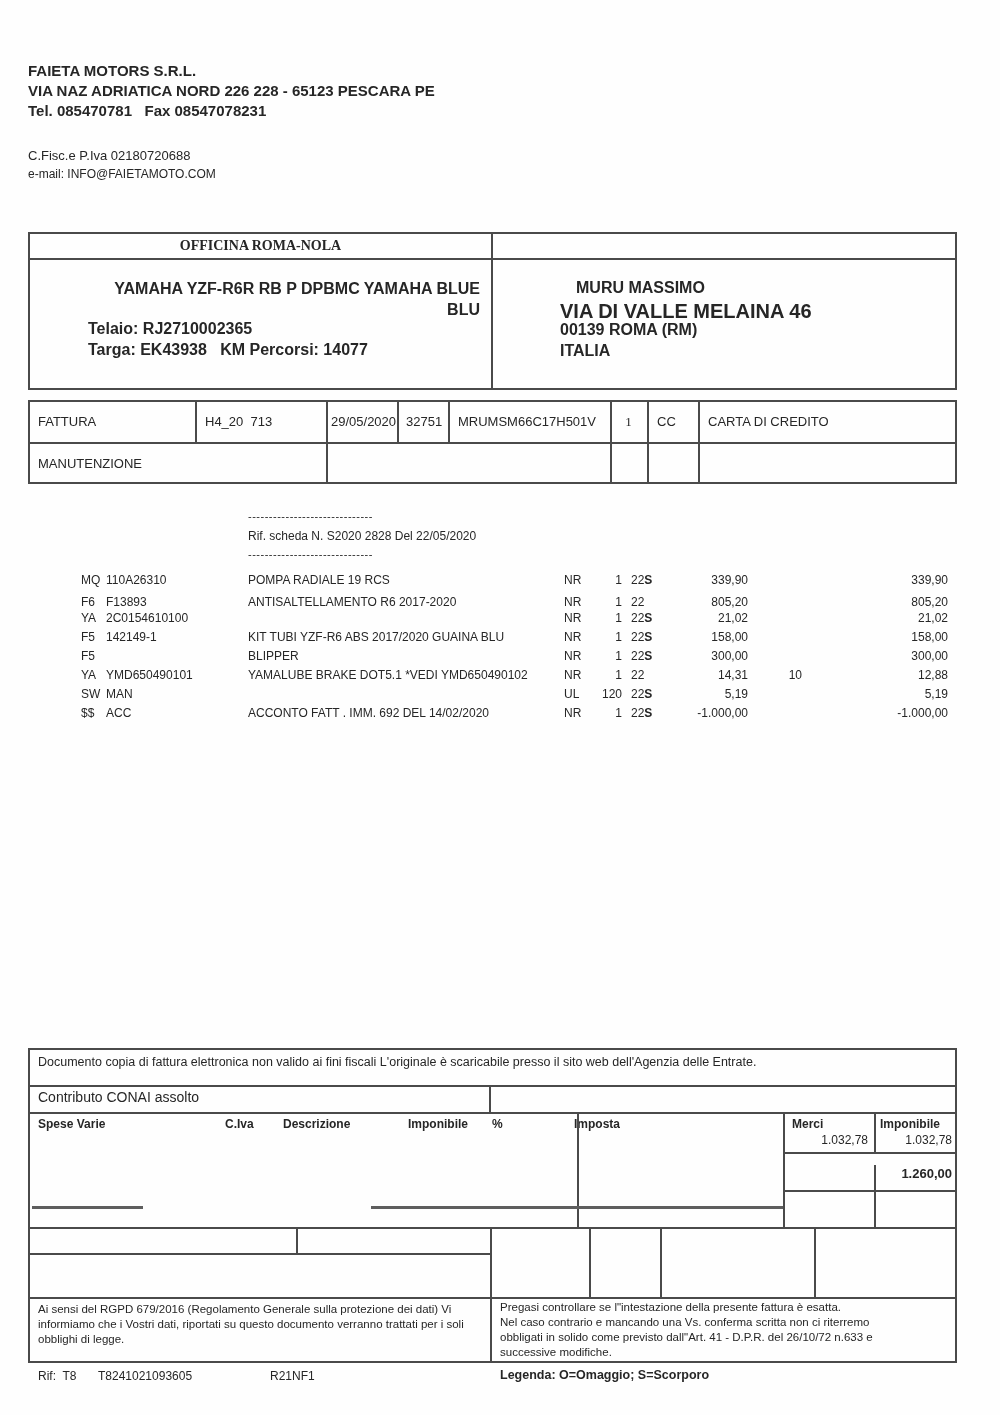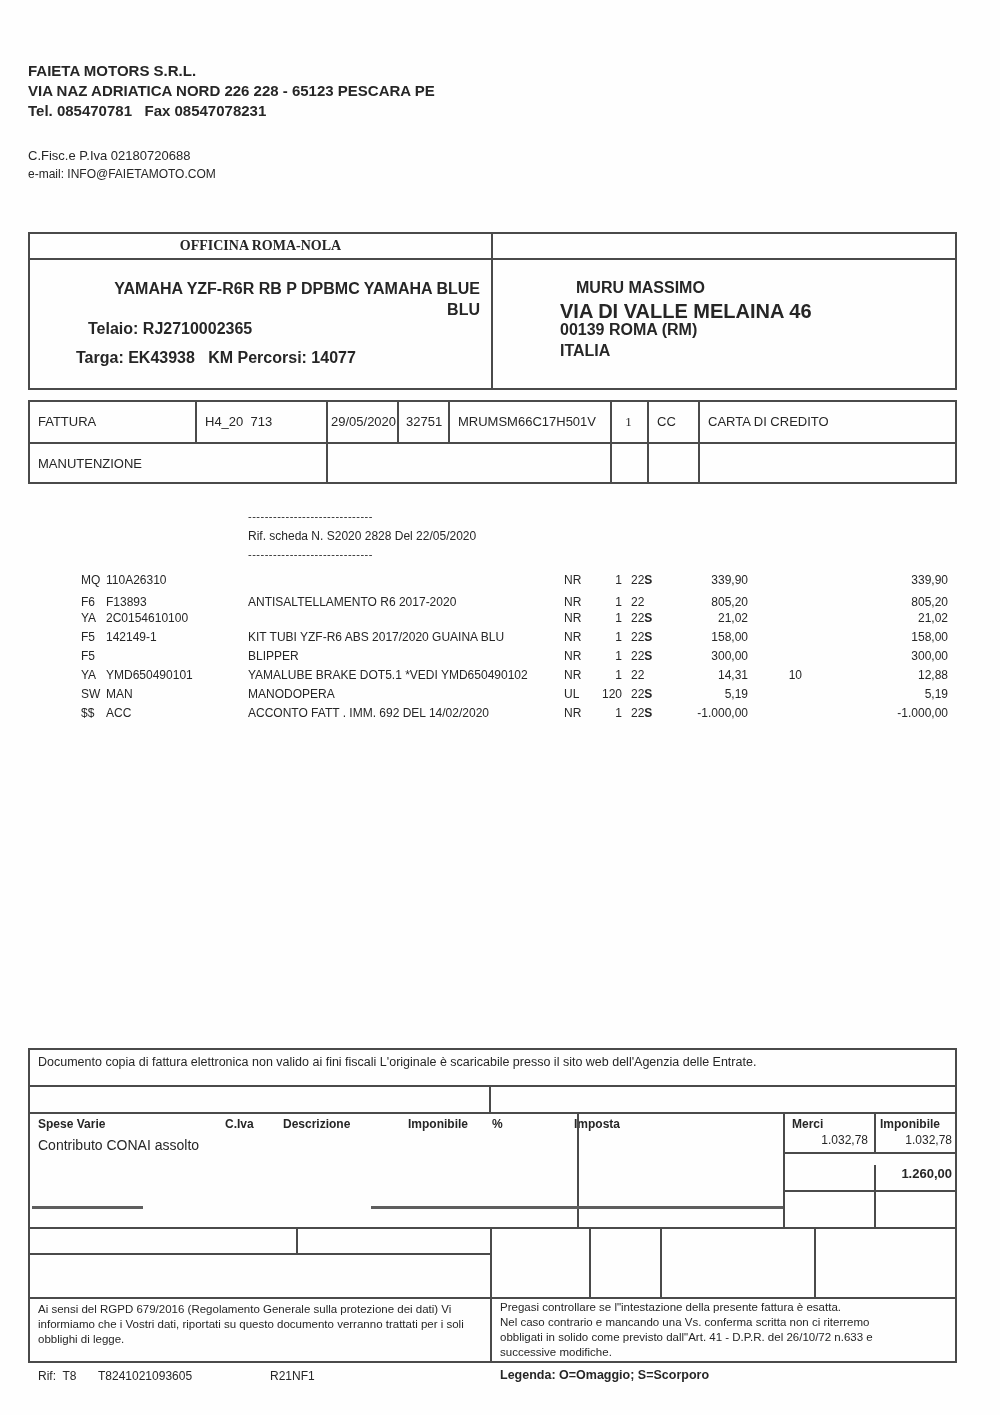--- a/index.html
+++ b/index.html
@@ -39,21 +39,21 @@
   <div class="t" style="left:28px;top:148px;font-size:13px;">C.Fisc.e P.Iva 02180720688</div>
   <div class="t" style="left:28px;top:167px;font-size:12px;">e-mail: INFO@FAIETAMOTO.COM</div>
 
   <div class="box" style="left:28px;top:232px;width:929px;height:158px;"></div>
   <div class="line hl" style="left:28px;top:258px;width:929px;"></div>
   <div class="line vl" style="left:491px;top:232px;height:158px;"></div>
   <div class="t b center" style="left:30px;top:238px;width:461px;font-size:14px;">OFFICINA ROMA-NOLA</div>
 
   <div class="t b" style="left:88px;top:278px;width:392px;font-size:16px;line-height:21px;">YAMAHA YZF-R6R RB P DPBMC YAMAHA BLUE BLU</div>
   <div class="t b" style="left:88px;top:320px;font-size:16px;">Telaio: RJ2710002365</div>
-  <div class="t b" style="left:76px;top:341px;font-size:16px;margin-top:8px;">Targa: EK43938   KM Percorsi: 14077</div>
+  <div class="t b" style="left:88px;top:341px;font-size:16px;">Targa: EK43938   KM Percorsi: 14077</div>
 
   <div class="t b" style="left:560px;top:279px;font-size:16px;margin-left:16px;">MURU MASSIMO</div>
   <div class="t b" style="left:560px;top:300px;font-size:20px;">VIA DI VALLE MELAINA 46</div>
   <div class="t b" style="left:560px;top:321px;font-size:16px;">00139 ROMA (RM)</div>
   <div class="t b" style="left:560px;top:342px;font-size:16px;">ITALIA</div>
 
   <div class="box" style="left:28px;top:400px;width:929px;height:84px;"></div>
   <div class="line hl" style="left:28px;top:442px;width:929px;"></div>
 
   <div class="line vl" style="left:195px;top:400px;height:44px;"></div>
@@ -76,20 +76,21 @@
   <div class="t" style="left:38px;top:456px;font-size:13px;">MANUTENZIONE</div>
 
   <div class="t" style="left:248px;top:510px;font-size:11px;letter-spacing:0.5px;">------------------------------</div>
   <div class="t" style="left:248px;top:529px;font-size:12px;">Rif. scheda N. S2020 2828 Del 22/05/2020</div>
   <div class="t" style="left:248px;top:548px;font-size:11px;letter-spacing:0.5px;">------------------------------</div>
 
   <div class="items" id="items-container">
     <div class="item-row" style="top: 0px;">
       <span class="ir ir-prefix">MQ</span>
       <span class="ir ir-code">110A26310</span>
+      <span class="ir ir-desc">POMPA RADIALE 19 RCS</span>
       <span class="ir ir-um">NR</span>
       <span class="ir ir-qty">1</span>
       <span class="ir ir-iva"><span>22</span><span class="b">S</span></span>
       <span class="ir ir-price">339,90</span>
       <span class="ir ir-disc"></span>
       <span class="ir ir-total">339,90</span>
     </div>
 
     <div class="item-row" style="top: 2px; margin-top: 20px;">
       <span class="ir ir-prefix">F6</span>
@@ -146,21 +147,20 @@
       <span class="ir ir-qty">1</span>
       <span class="ir ir-iva"><span>22</span><span class="b"></span></span>
       <span class="ir ir-price">14,31</span>
       <span class="ir ir-disc">10</span>
       <span class="ir ir-total">12,88</span>
     </div>
 
     <div class="item-row" style="top: 114px;">
       <span class="ir ir-prefix">SW</span>
       <span class="ir ir-code">MAN</span>
-      <span class="ir ir-desc">MANODOPERA</span>
       <span class="ir ir-um">UL</span>
       <span class="ir ir-qty">120</span>
       <span class="ir ir-iva"><span>22</span><span class="b">S</span></span>
       <span class="ir ir-price">5,19</span>
       <span class="ir ir-disc"></span>
       <span class="ir ir-total">5,19</span>
     </div>
 
     <div class="item-row" style="top: 133px;">
       <span class="ir ir-prefix">$$</span>
@@ -171,21 +171,21 @@
       <span class="ir ir-iva"><span>22</span><span class="b">S</span></span>
       <span class="ir ir-price">-1.000,00</span>
       <span class="ir ir-disc"></span>
       <span class="ir ir-total">-1.000,00</span>
     </div>
   </div>
 
   <div class="box" style="left:28px;top:1048px;width:929px;height:251px;"></div>
   <div class="t" style="left:38px;top:1055px;width:910px;font-size:12.5px;">Documento copia di fattura elettronica non valido ai fini fiscali L'originale è scaricabile presso il sito web dell'Agenzia delle Entrate.</div>
   <div class="line hl" style="left:28px;top:1085px;width:929px;"></div>
-  <div class="t" style="left:38px;top:1089px;font-size:14px;margin-top:48px;">Contributo CONAI assolto</div>
+  <div class="t" style="left:38px;top:1089px;font-size:14px;">Contributo CONAI assolto</div>
   <div class="line vl" style="left:489px;top:1085px;height:27px;"></div>
   <div class="line hl" style="left:28px;top:1112px;width:929px;"></div>
 
   <div class="t b" style="left:38px;top:1117px;font-size:12px;">Spese Varie</div>
   <div class="t b" style="left:225px;top:1117px;font-size:12px;">C.Iva</div>
   <div class="t b" style="left:283px;top:1117px;font-size:12px;">Descrizione</div>
   <div class="t b" style="left:408px;top:1117px;font-size:12px;">Imponibile</div>
   <div class="t b" style="left:492px;top:1117px;font-size:12px;">%</div>
   <div class="t b" style="left:527px;top:1117px;font-size:12px;margin-left:47px;">Imposta</div>
   <div class="t b" style="left:792px;top:1117px;font-size:12px;">Merci</div>

